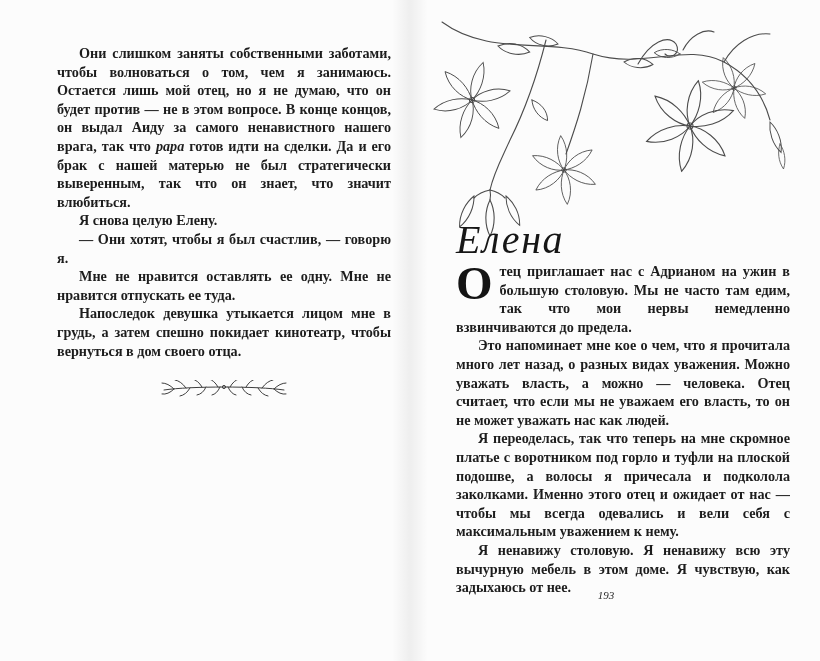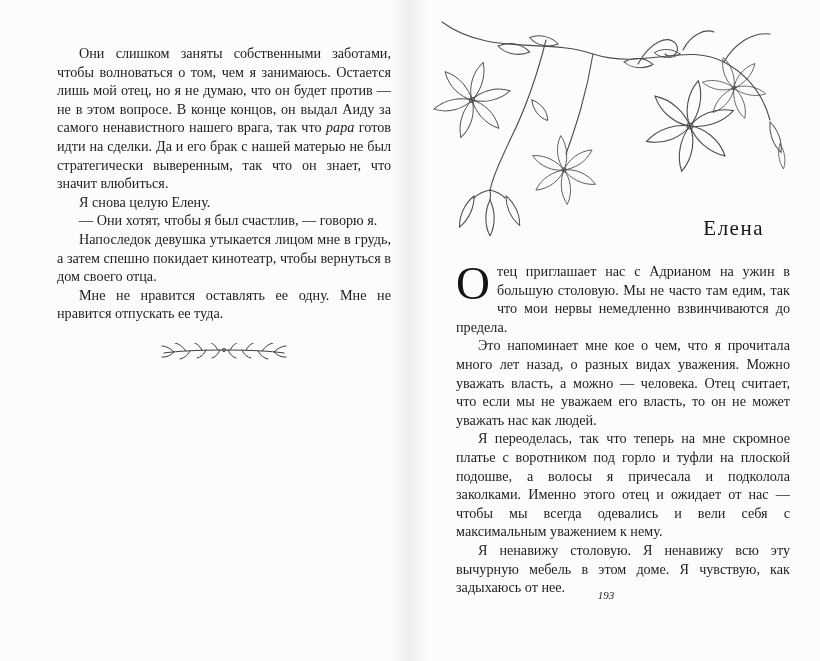--- a/index.html
+++ b/index.html
@@ -9,31 +9,31 @@
     background:#fcfcfc;
     font-family:"Liberation Serif", serif;
     color:#1d1d1d;
     overflow:hidden;
     margin:0 auto;
   }
   .gutter{
     position:absolute;left:392px;top:0;width:36px;height:100%;
     background:linear-gradient(to right, rgba(0,0,0,0) 0%, rgba(0,0,0,0.055) 50%, rgba(0,0,0,0) 100%);
   }
-  .text{font-size:14.2px;line-height:18.6px;text-align:justify;}
+  .text{font-size:14.2px;line-height:18.6px;text-align:justify;font-weight:bold;}
   .text p{margin:0;text-indent:22px;}
   .text p.noindent{text-indent:0;}
   .left-col{position:absolute;left:57px;top:44px;width:334px;}
   .divider{margin-top:18px;text-align:center;text-indent:0;}
   .divider svg{vertical-align:middle;}
   .floral{position:absolute;left:428px;top:4px;width:362px;height:232px;}
   .chapter-title{
     position:absolute;left:456px;top:216px;width:334px;
     box-sizing:border-box;padding-right:26px;
-    text-align:right;font-size:21px;letter-spacing:1.5px;
+    font-style:italic;font-size:40px;letter-spacing:1.5px;
     color:#161616;
   }
   .right-text{position:absolute;left:456px;top:262px;width:334px;}
   .dropcap{
     float:left;
     font-size:47px;line-height:36px;
     padding:3px 7px 0 0;
     color:#141414;
   }
   .pagenum{
@@ -47,22 +47,22 @@
 <body>
 
 <div class="book">
 
   <div class="gutter"></div>
 
   <div class="left-col text">
     <p><span>Они слишком заняты собственными заботами, чтобы волноваться о том, чем я занимаюсь. Остается лишь мой отец, но я не думаю, что он будет против — не в этом вопросе. В конце концов, он выдал Аиду за самого ненавистного нашего врага, так что </span><em>papa</em><span> готов идти на сделки. Да и его брак с нашей матерью не был стратегически выверенным, так что он знает, что значит влюбиться.</span></p>
     <p>Я снова целую Елену.</p>
     <p>— Они хотят, чтобы я был счастлив, — говорю я.</p>
+    <p>Мне не нравится оставлять ее одну. Мне не нравится отпускать ее туда.</p>
     <p>Напоследок девушка утыкается лицом мне в грудь, а затем спешно покидает кинотеатр, чтобы вернуться в дом своего отца.</p>
-    <p>Мне не нравится оставлять ее одну. Мне не нравится отпускать ее туда.</p>
 
     <div class="divider">
       <svg width="128" height="18" viewBox="0 0 128 18" aria-hidden="true">
         <g fill="none" stroke="#3e3e3e" stroke-width="1" stroke-linecap="round">
           <path d="M4 10 C 30 6, 98 6, 124 10"></path>
           <path d="M14 9 q -6 -6 -12 -6"></path>
           <path d="M14 9 q -6 6 -12 5"></path>
           <path d="M26 8 q -5 -7 -11 -8"></path>
           <path d="M30 8 q -4 7 -10 8"></path>
           <path d="M42 7 q -4 -7 -10 -8"></path>

